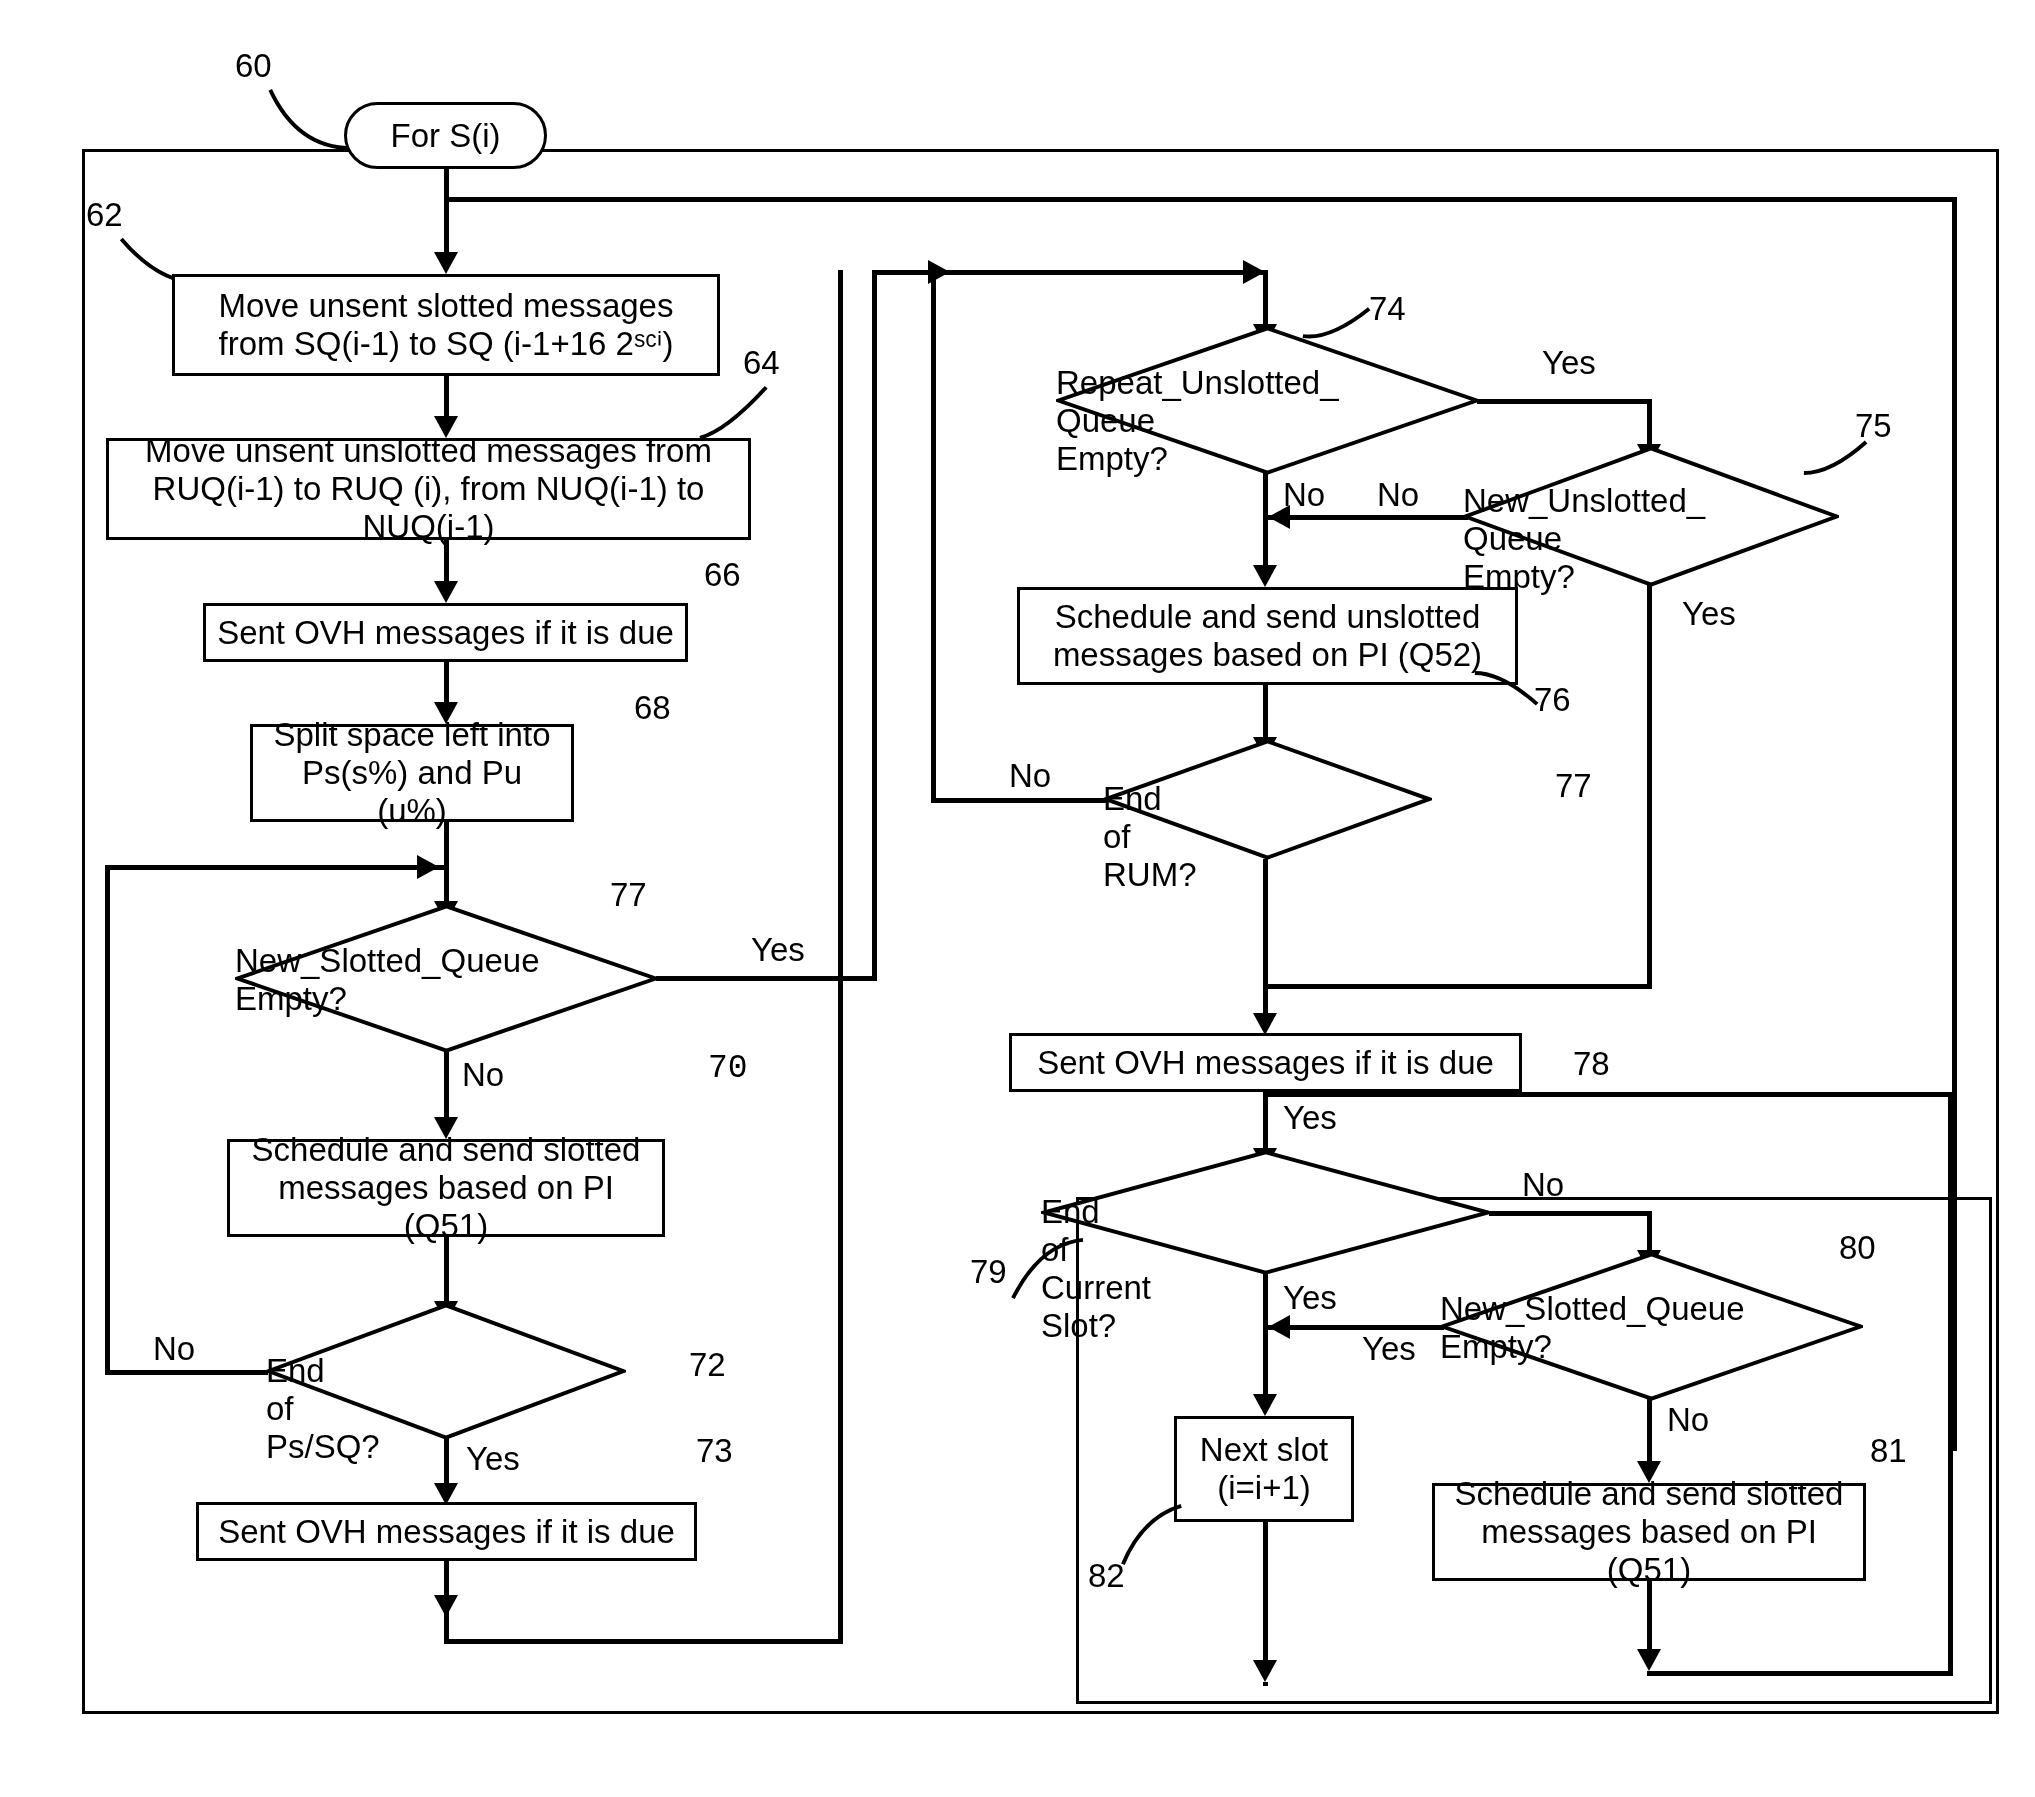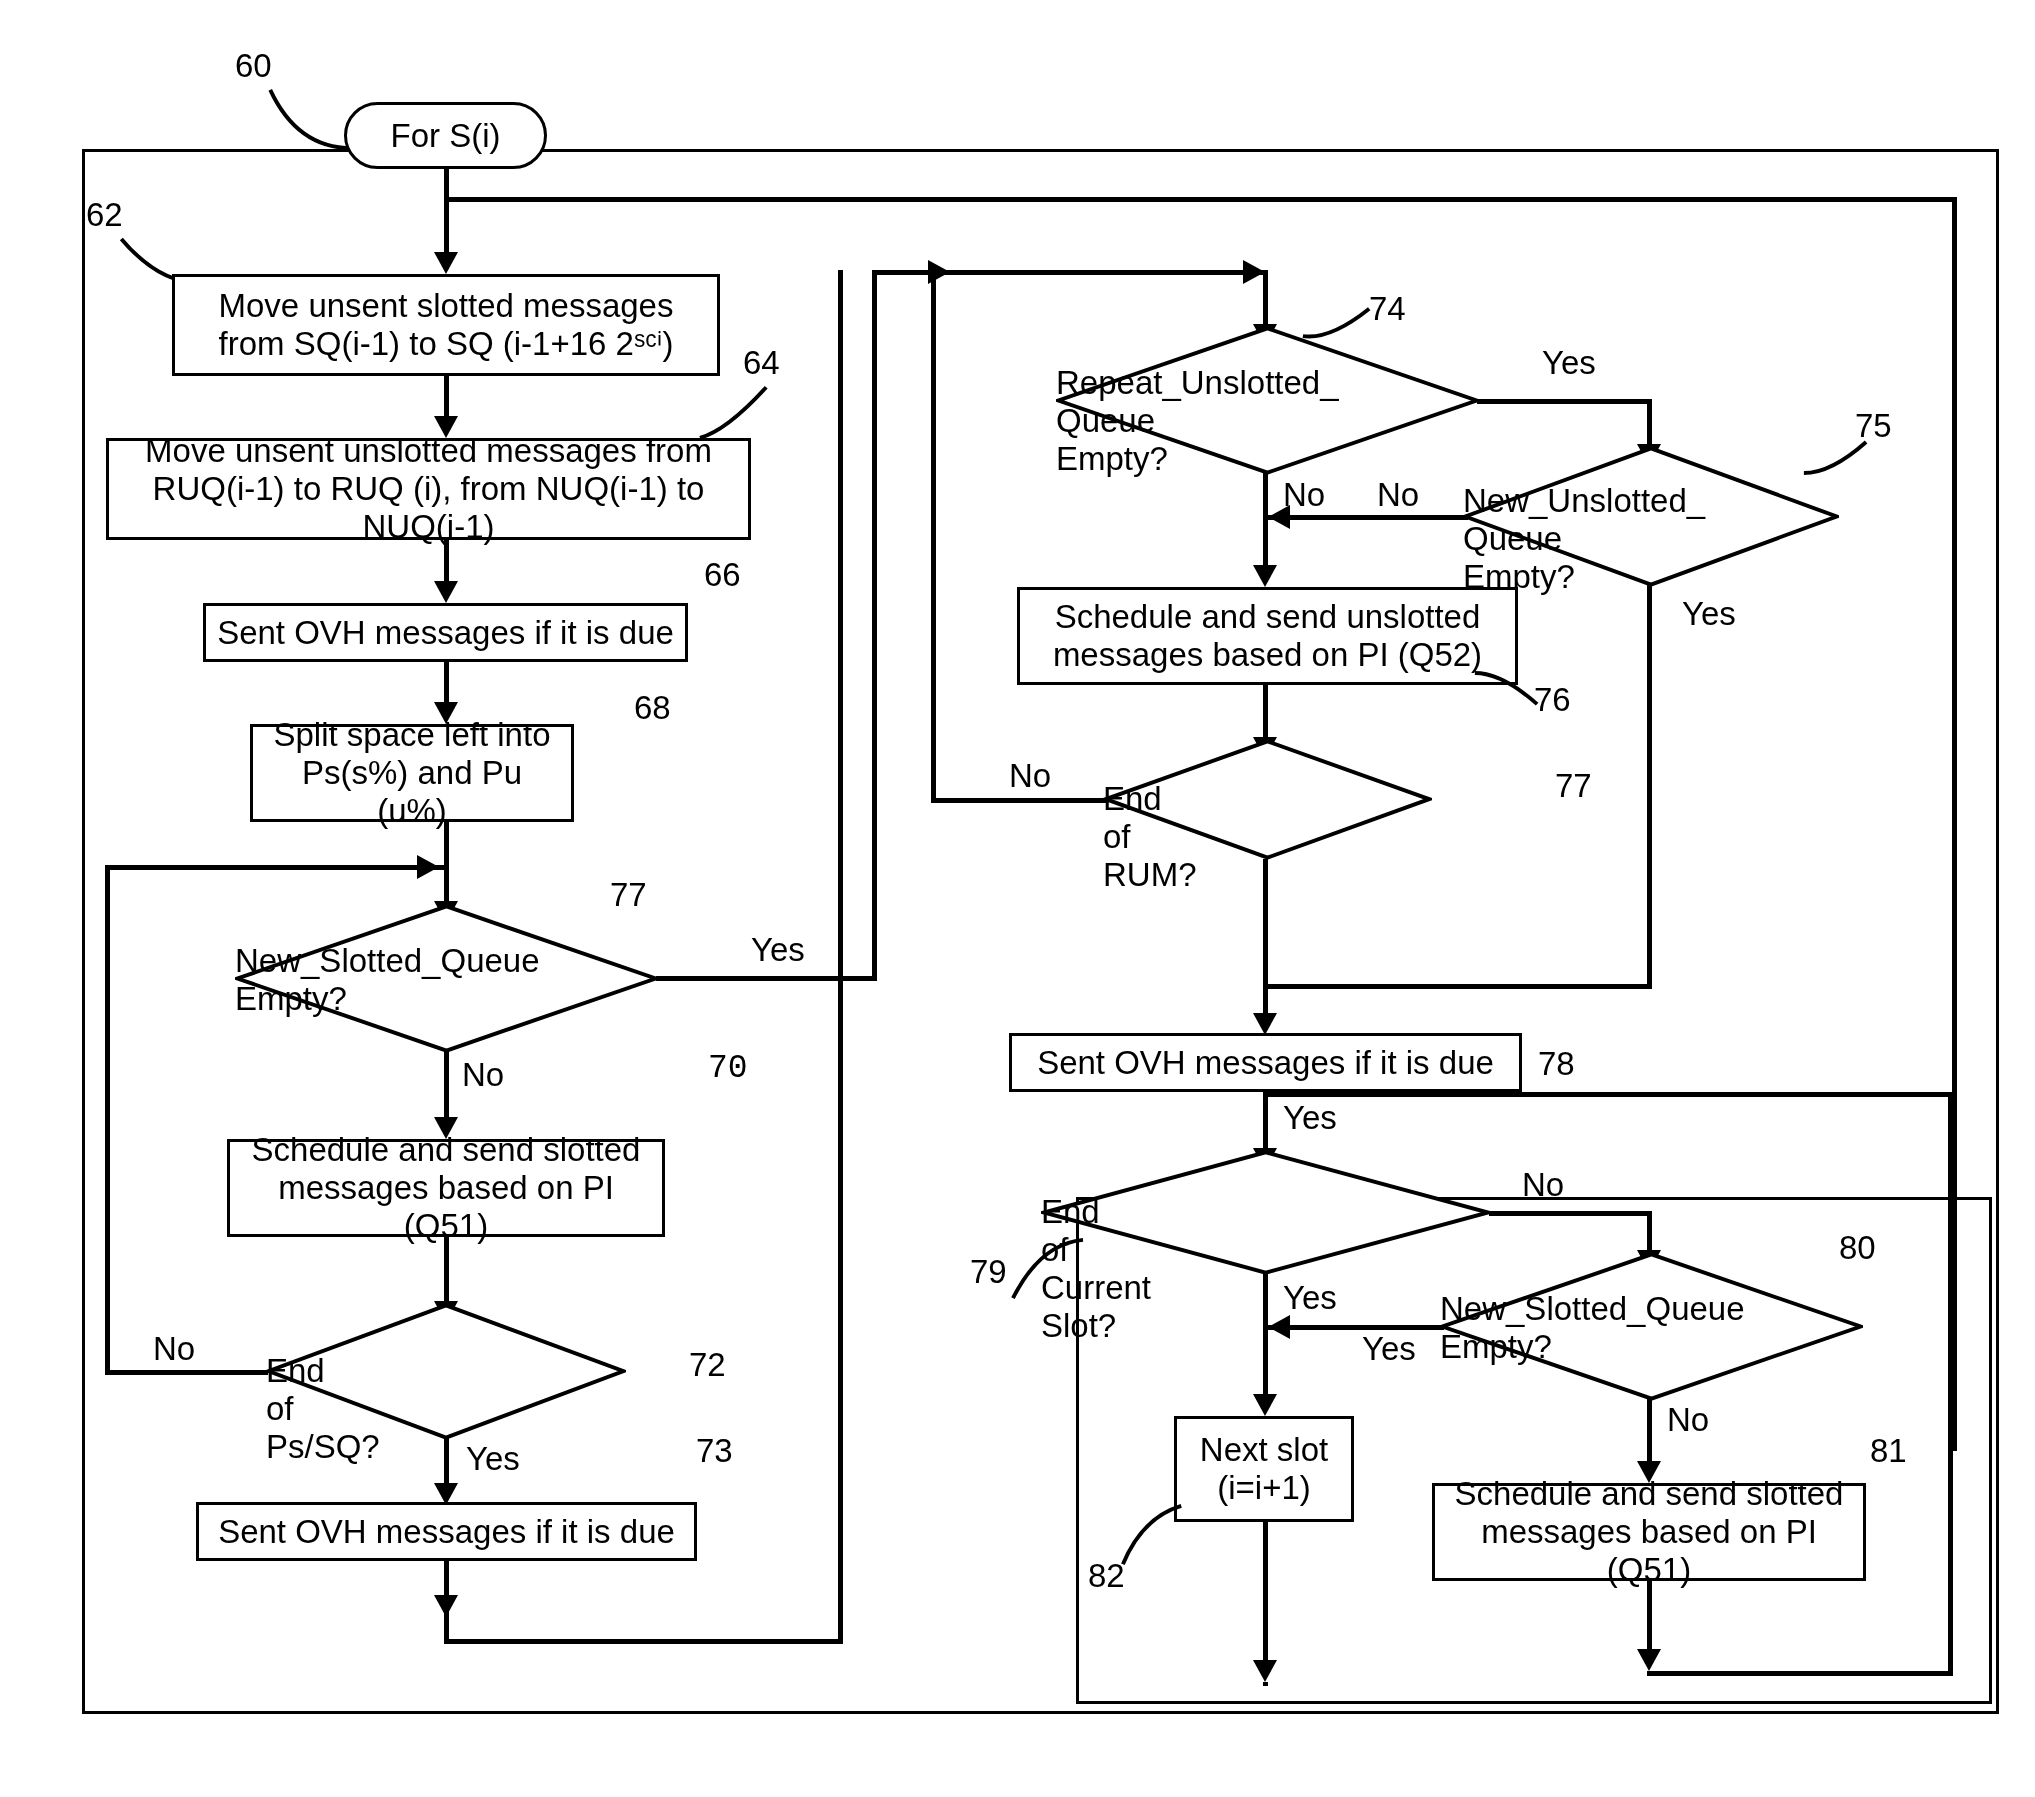--- a/index.html
+++ b/index.html
@@ -264,21 +264,21 @@
 <div class="connector" style="left:931px; top:270px; width:4.7px; height:533px;"></div>
 <div class="arrowhead arrow-right" style="left:928px; top:260px;"></div>
 <div class="connector" style="left:936px; top:270px; width:329px; height:4.7px;"></div>
 
 <div class="connector" style="left:1263px; top:859px; width:4.7px; height:157px;"></div>
 <div class="arrowhead arrow-down" style="left:1253px; top:1013px;"></div>
 
 <div class="node" style="left:1009px; top:1033px; width:513px; height:59px;">
   <span>Sent OVH messages if it is due</span>
 </div>
-<div class="ref" style="left:1538px; top:1045px;">78</div>
+<div class="ref" style="left:1573px; top:1045px;">78</div>
 
 <div class="edge-label" style="left:1283px; top:1099px;">Yes</div>
 <div class="connector" style="left:1263px; top:1092px; width:4.7px; height:59px;"></div>
 <div class="arrowhead arrow-down" style="left:1253px; top:1148px;"></div>
 
 <div class="diamond" style="left:1041px; top:1150px;">
   <svg width="450" height="125" viewBox="0 0 575 160">
     <polygon points="287,3 572,80 287,157 3,80" fill="#fff" stroke="#000" stroke-width="5"></polygon>
   </svg>
   <div class="diamond-label" style="top:43px;">End of Current Slot?</div>

